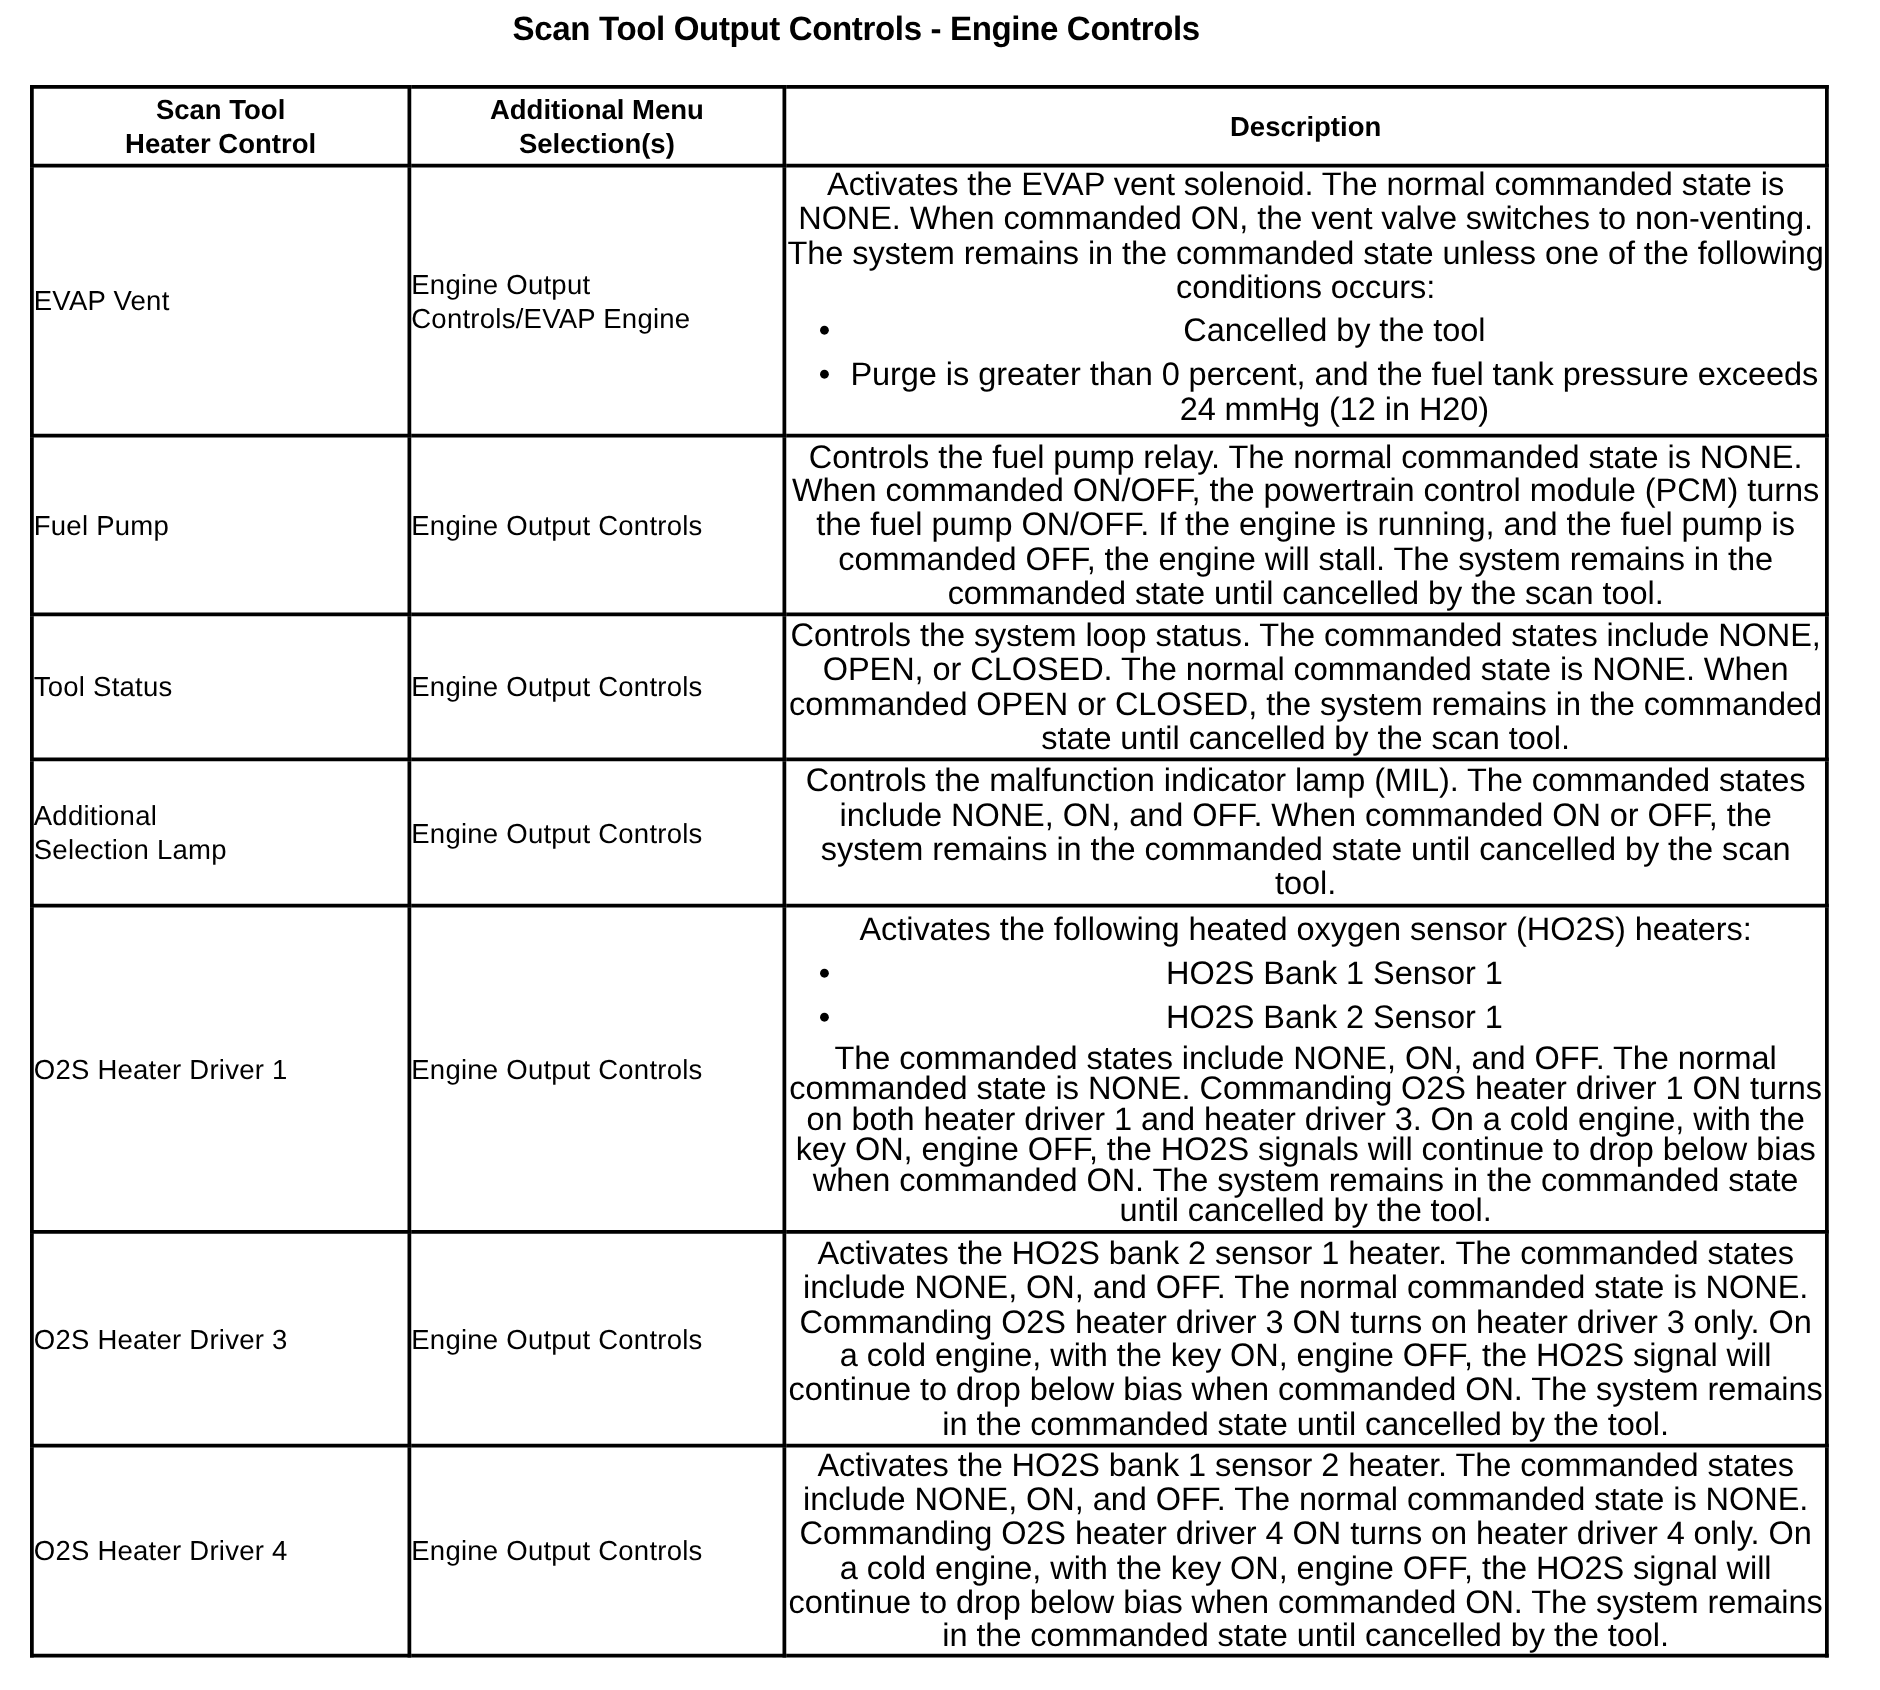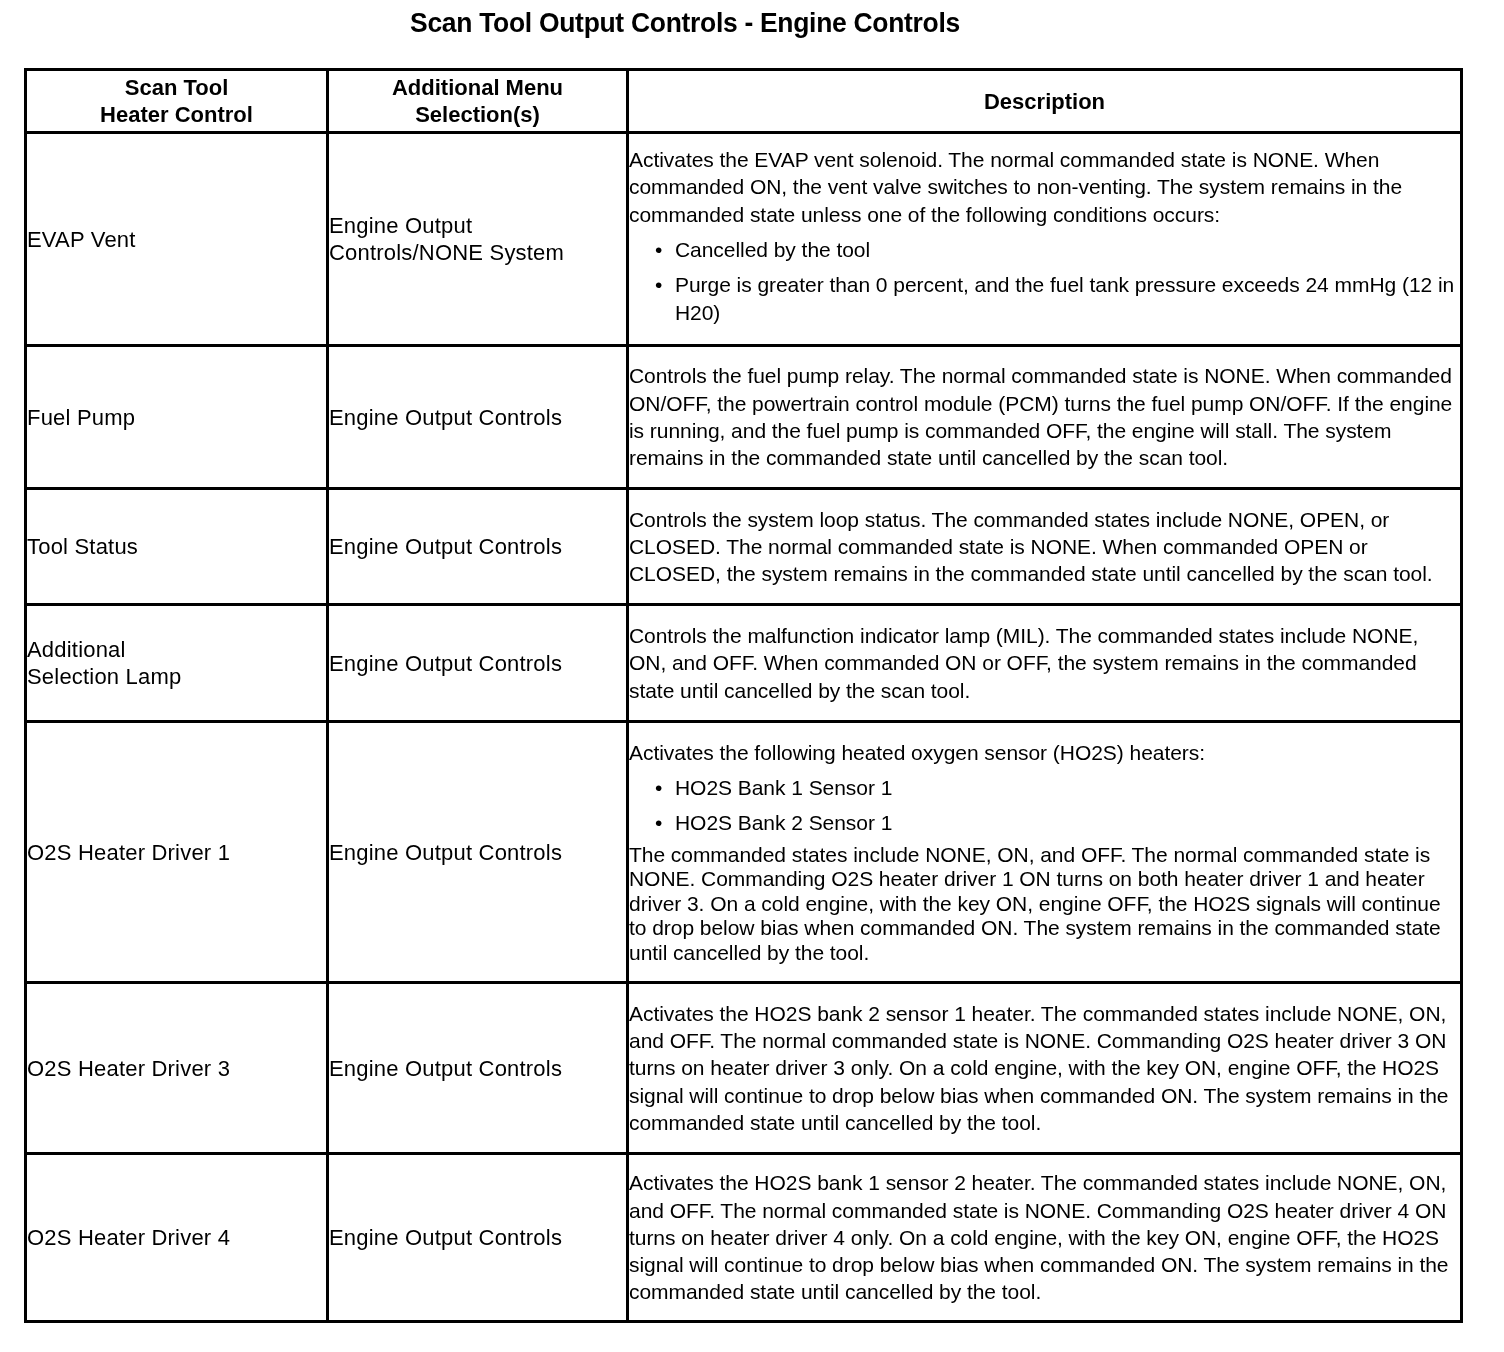--- a/index.html
+++ b/index.html
@@ -28,22 +28,23 @@
     height: 60px;
   }
   th.desc-h { vertical-align: bottom; padding-bottom: 2px; }
   th.c-top { vertical-align: top; padding-top: 4px; }
   td.name, td.menu {
     font-size: 22px; line-height: 27px; padding-left: 18px; padding-right: 6px;
     letter-spacing: 0.2px;
   }
   td.menu { padding-left: 12px; }
   td.desc {
-    font-size: 21px; line-height: 27.3px; padding: 4px 10px 4px 18px;
+    font-size: 26px; line-height: 27.3px; padding: 4px 10px 4px 18px;
     letter-spacing: -0.05px;
+    text-align: center;
   }
   .para { margin: 0; }
   ul.bullets { list-style: none; margin: 8px 0 6px 0; padding: 0 0 0 26px; }
   ul.bullets li { position: relative; padding-left: 20px; margin: 0 0 8px 0; }
   ul.bullets li:last-child { margin-bottom: 0; }
   ul.bullets li .dot { position: absolute; left: 0; top: 0; }
   tr.r1 td { height: 210px; }
   tr.r2 td { height: 140px; }
   tr.r3 td { height: 113px; }
   tr.r4 td { height: 114px; }
@@ -74,21 +75,21 @@
       </th>
       <th class="desc-h">Description</th>
     </tr>
   </thead>
   <tbody>
 
     <tr class="r1">
       <td class="name">EVAP Vent</td>
       <td class="menu">
         <span>Engine Output</span><br>
-        <span>Controls/NONE System</span>
+        <span>Controls/EVAP Engine</span>
       </td>
       <td class="desc">
         <p class="para">Activates the EVAP vent solenoid. The normal commanded state is NONE. When commanded ON, the vent valve switches to non-venting. The system remains in the commanded state unless one of the following conditions occurs:</p>
         <ul class="bullets">
           <li><span class="dot">•</span><span>Cancelled by the tool</span></li>
           <li><span class="dot">•</span><span>Purge is greater than 0 percent, and the fuel tank pressure exceeds 24 mmHg (12 in H20)</span></li>
         </ul>
       </td>
     </tr>
 

